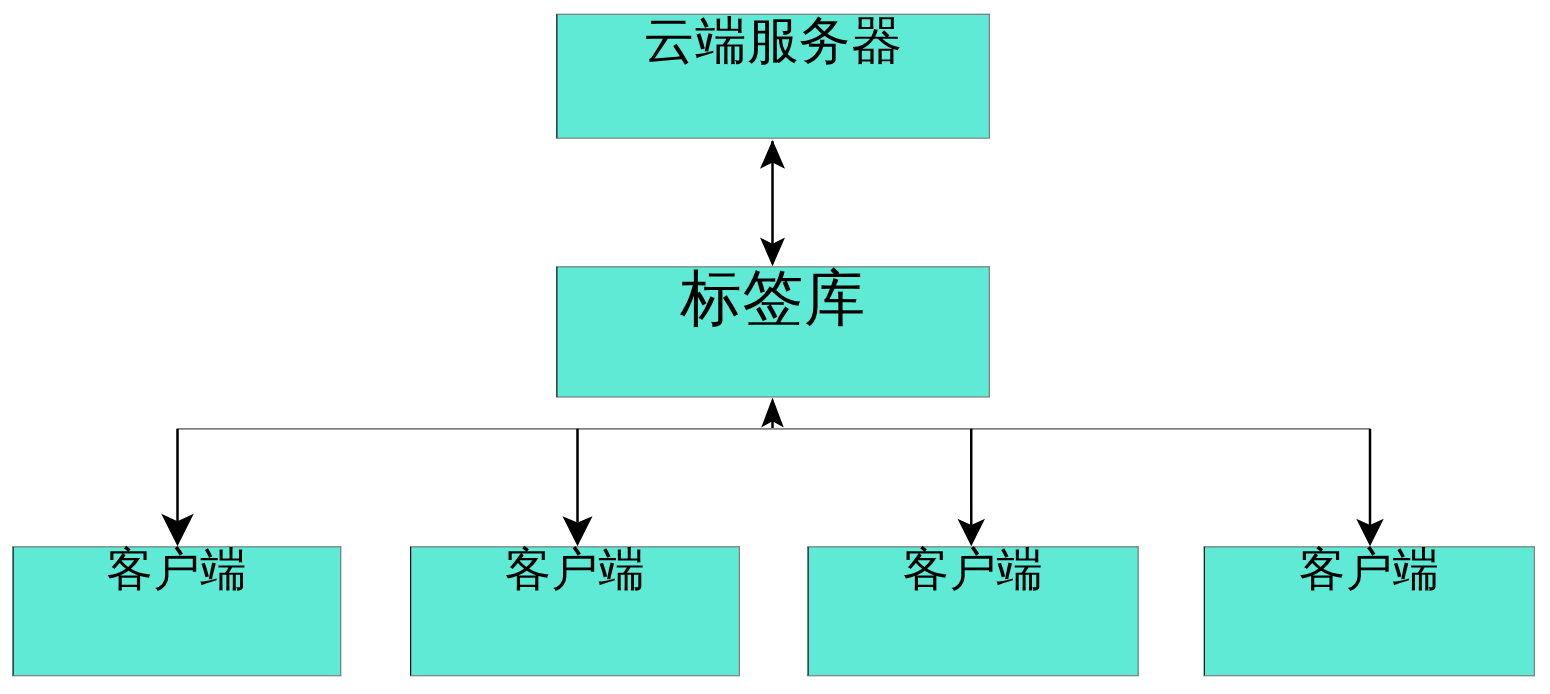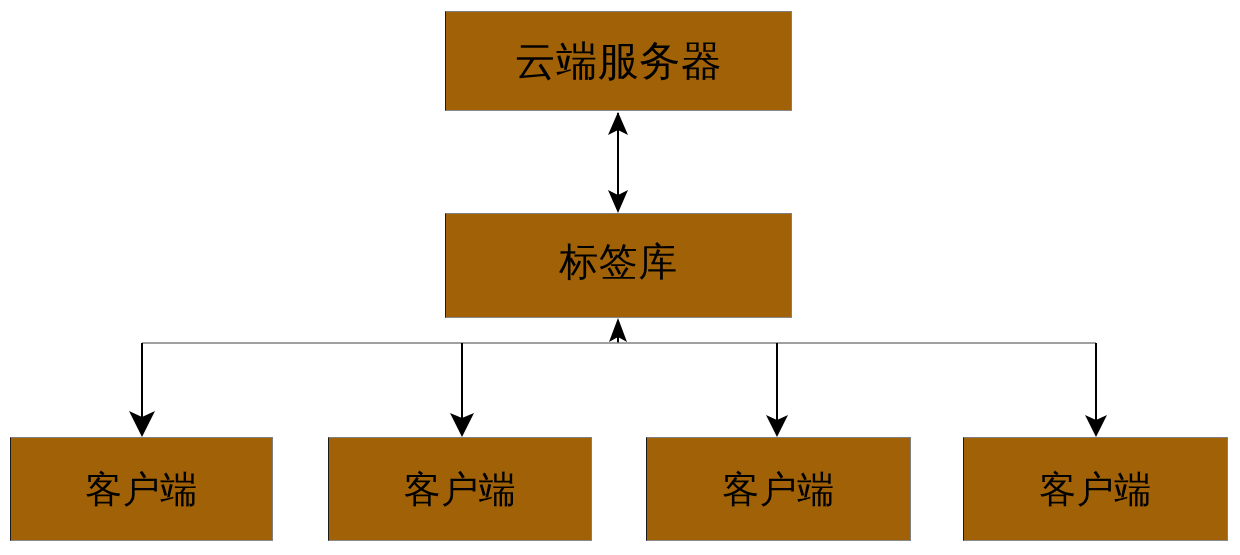--- a/index.html
+++ b/index.html
@@ -21,39 +21,38 @@
   #diagram-svg {
     position: absolute;
     left: 0;
     top: 0;
     width: 1240px;
     height: 555px;
   }
   .node-box {
     position: absolute;
     box-sizing: border-box;
-    background: #a16207;
+    background: #5eead4;
     border: 1px solid #6e6e6e;
     border-top-color: #808080;
     border-left-color: #1a1a1a;
     border-right-color: #808080;
     border-bottom-color: #8a8a8a;
     display: flex;
-    align-items: center;
     justify-content: center;
   }
   .node-label {
     font-family: "Liberation Serif", "DejaVu Serif", serif;
     color: #000000;
     line-height: 1;
     white-space: nowrap;
     letter-spacing: 0.5px;
   }
   .node-cloud .node-label  { font-size: 41px; }
-  .node-tagdb .node-label  { font-size: 39px; font-family: Liberation Mono, monospace; }
+  .node-tagdb .node-label  { font-size: 49px; }
   .node-client .node-label { font-size: 37px; font-family: Liberation Serif, serif; }
 </style>
 </head>
 <body>
 
 <div id="diagram-canvas">
 
   <svg id="diagram-svg" viewBox="0 0 1240 555" xmlns="http://www.w3.org/2000/svg">
 
     <g>

